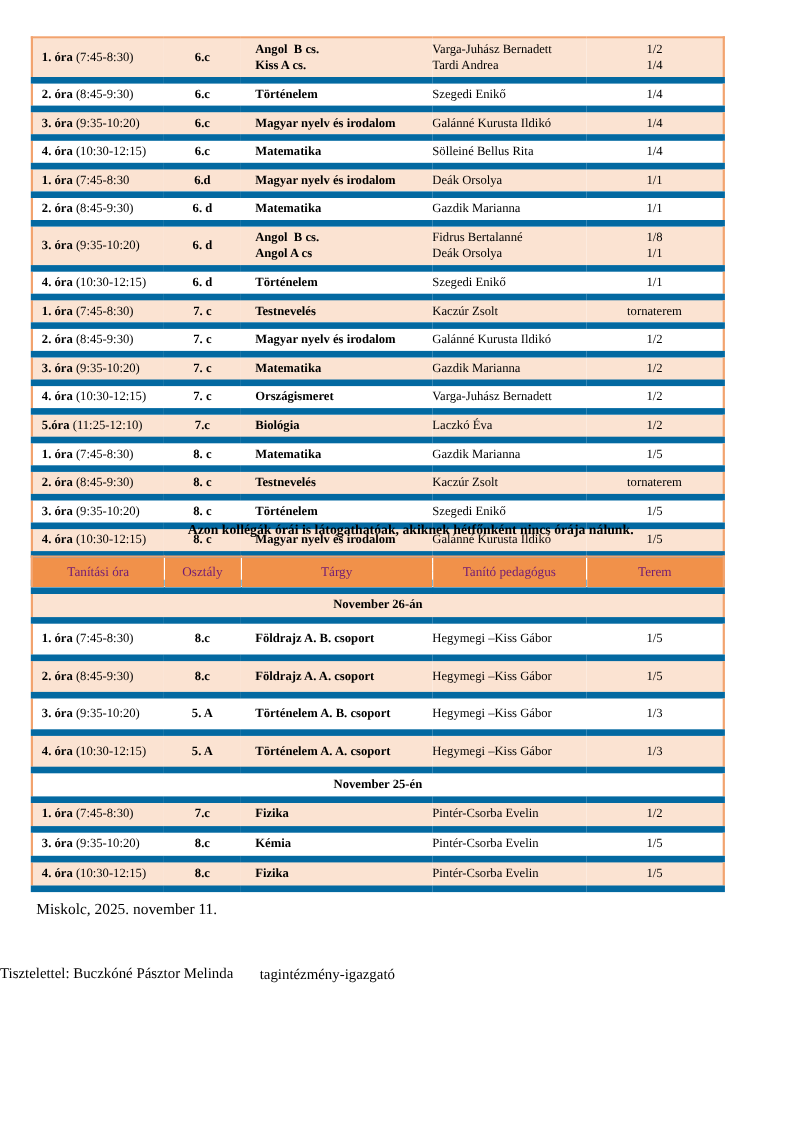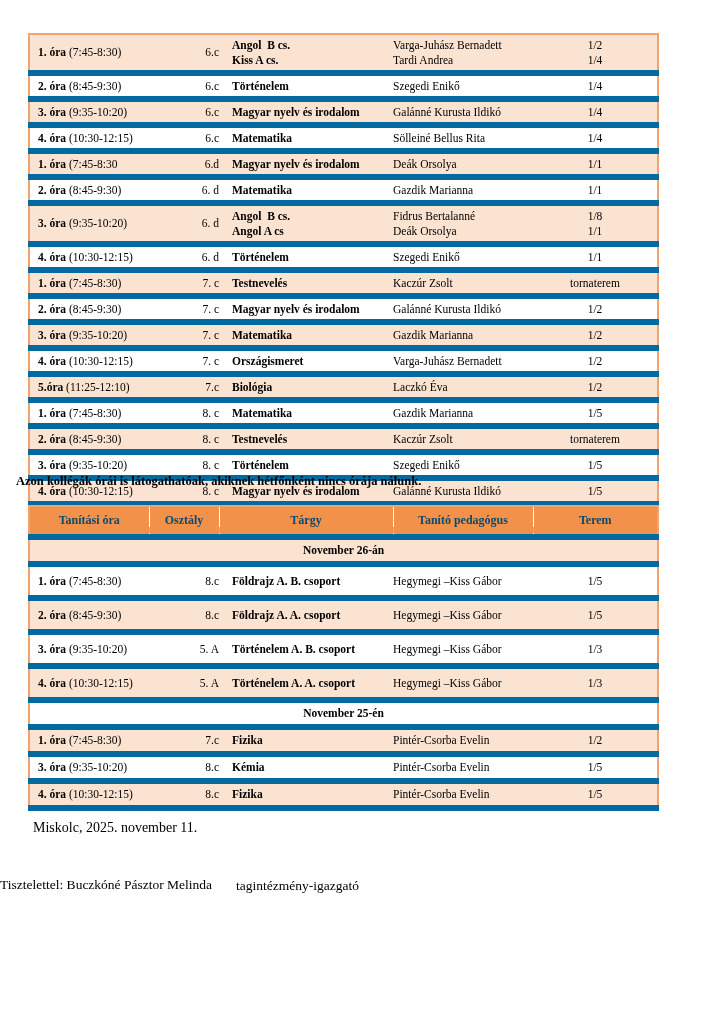--- a/index.html
+++ b/index.html
@@ -7,38 +7,38 @@
     position:relative;width:724px;height:1024px;background:#ffffff;
     font-family:"Liberation Serif", serif;color:#000;overflow:hidden;
   }
   table{border-collapse:collapse;table-layout:fixed;}
   .sched{position:absolute;left:28px;width:629px;font-size:11.5px;}
   .sched td,.sched th{overflow:hidden;vertical-align:middle;line-height:15px;}
   .sched tr{border-bottom:6px solid #0369a1;}
   .sched{border:2px solid #F2A36E;}
   tr.shaded{background:#FBE3D2;}
   td.c-time{text-align:left;padding:2.5px 2px 2.5px 8px;}
-  td.c-class{text-align:right;font-weight:normal;padding:2.5px 0;}
+  td.c-class{text-align:center;font-weight:bold;padding:2.5px 0;}
   td.c-subj{text-align:left;font-weight:bold;padding:2.5px 2px 2.5px 13px;white-space:pre-wrap;}
   td.c-teach{text-align:left;padding:2.5px 0;}
   td.c-room{text-align:center;padding:2.5px 0;}
   #table1{top:33px;}
   #table2{top:505px;}
   #table2 thead th{
-    background:#F1914A;color:#0c4a6e;font-weight:bold;font-size:12px;
+    background:#F1914A;color:#701a75;font-weight:normal;font-size:12px;
     padding:6px 0;text-align:center;border-right:1px solid rgba(255,255,255,0.55);
   }
   #table2 thead th:last-child{border-right:none;}
   #table2 td.band{
     text-align:center;font-weight:bold;padding:3px 0;font-size:11.5px;
   }
   #table2 tr.t2row td{padding-top:6.5px;padding-bottom:6.5px;}
   #table2 tr.t2row-sm td{padding-top:3px;padding-bottom:3px;}
   .note{
-    position:absolute;left:16px;top:474px;width:576px;text-align:left;
+    position:absolute;left:0;top:474px;width:576px;text-align:right;
     font-weight:bold;font-size:12.5px;
   }
   .place-line{position:absolute;left:33px;top:820px;font-size:14px;}
   .closing{position:absolute;left:0;top:876px;width:629px;display:flex;flex-direction:row;align-items:center;font-size:13.5px;}
   .closing .sig-title{transform:translateX(24px);margin-top:2px;text-align:right;}
 </style>
 </head>
 <body>
 
 <div class="page">

